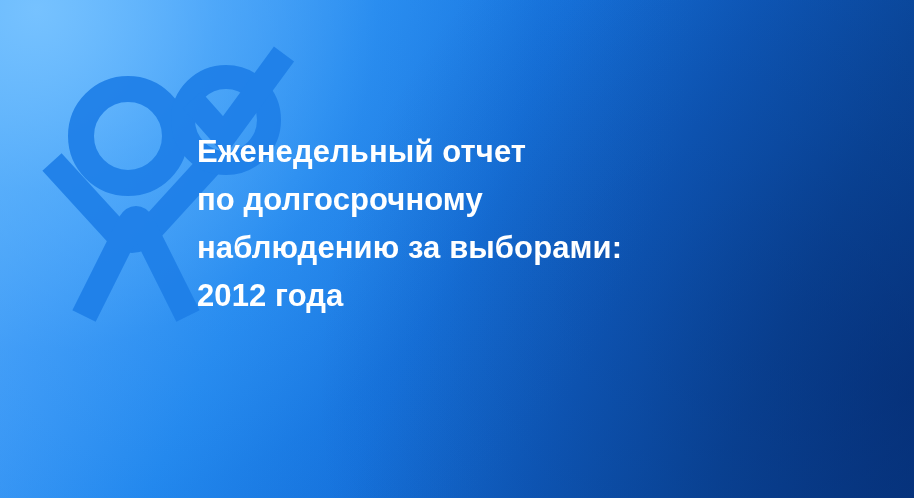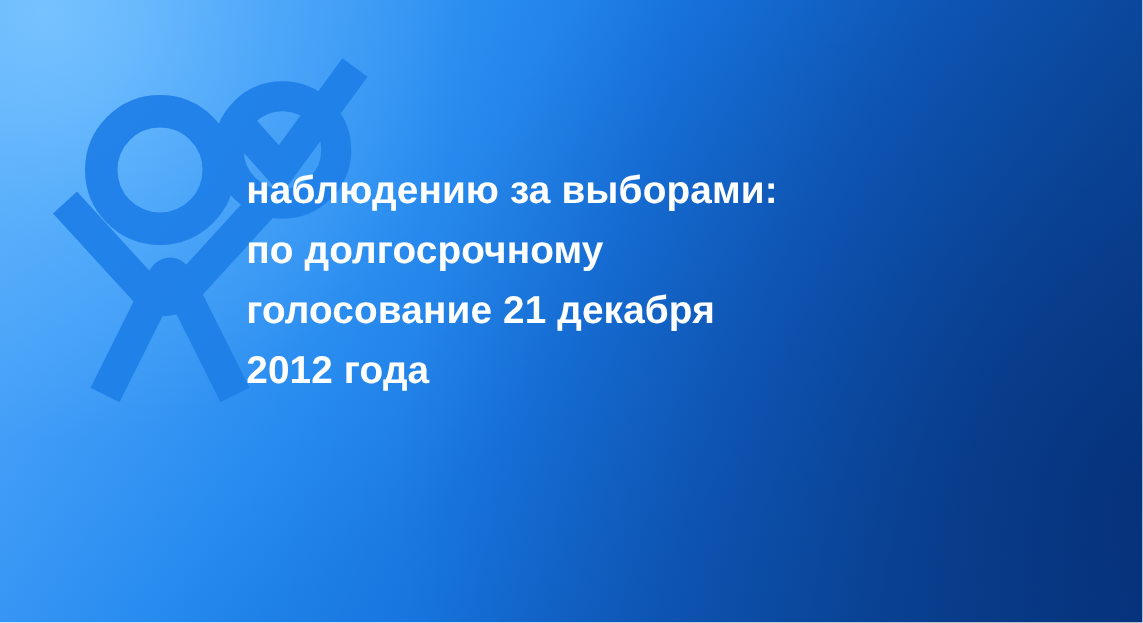--- a/index.html
+++ b/index.html
@@ -93,19 +93,19 @@
     </g>
 
     <circle cx="90" cy="100" r="47" fill="none" stroke="#1E7FE8" stroke-width="26"></circle>
 
     <circle cx="188" cy="84" r="43" fill="none" stroke="#1E7FE8" stroke-width="24"></circle>
 
     <path d="M 154 64 L 186 100 L 246 18" fill="none" stroke="#1E7FE8" stroke-width="25" stroke-linecap="butt" stroke-linejoin="miter"></path>
   </svg>
 
   <div class="title-block">
+    <div class="title-line">Еженедельный отчет</div>
+    <div class="title-line">по долгосрочному</div>
     <div class="title-line">наблюдению за выборами:</div>
-    <div class="title-line">по долгосрочному</div>
-    <div class="title-line">голосование 21 декабря</div>
     <div class="title-line">2012 года</div>
   </div>
 
 </div>
 
 </body></html>

